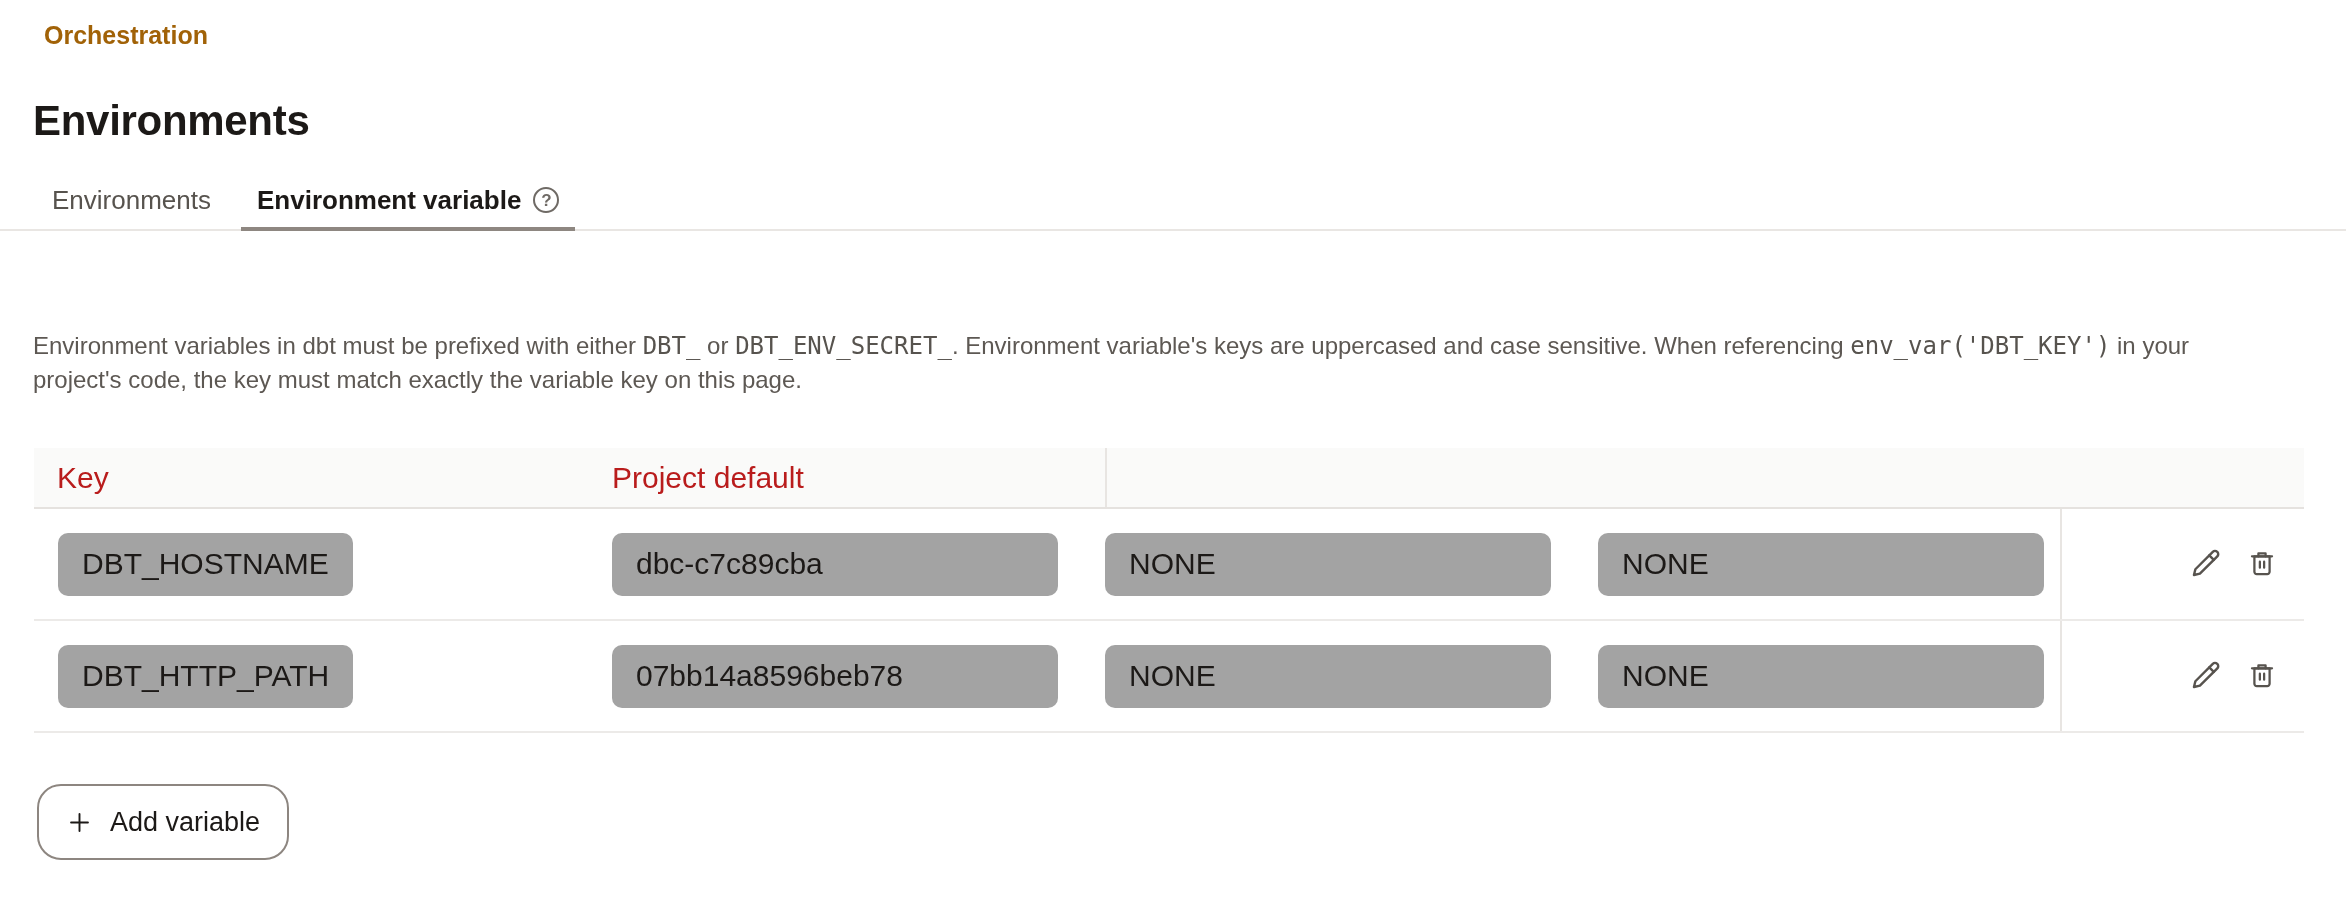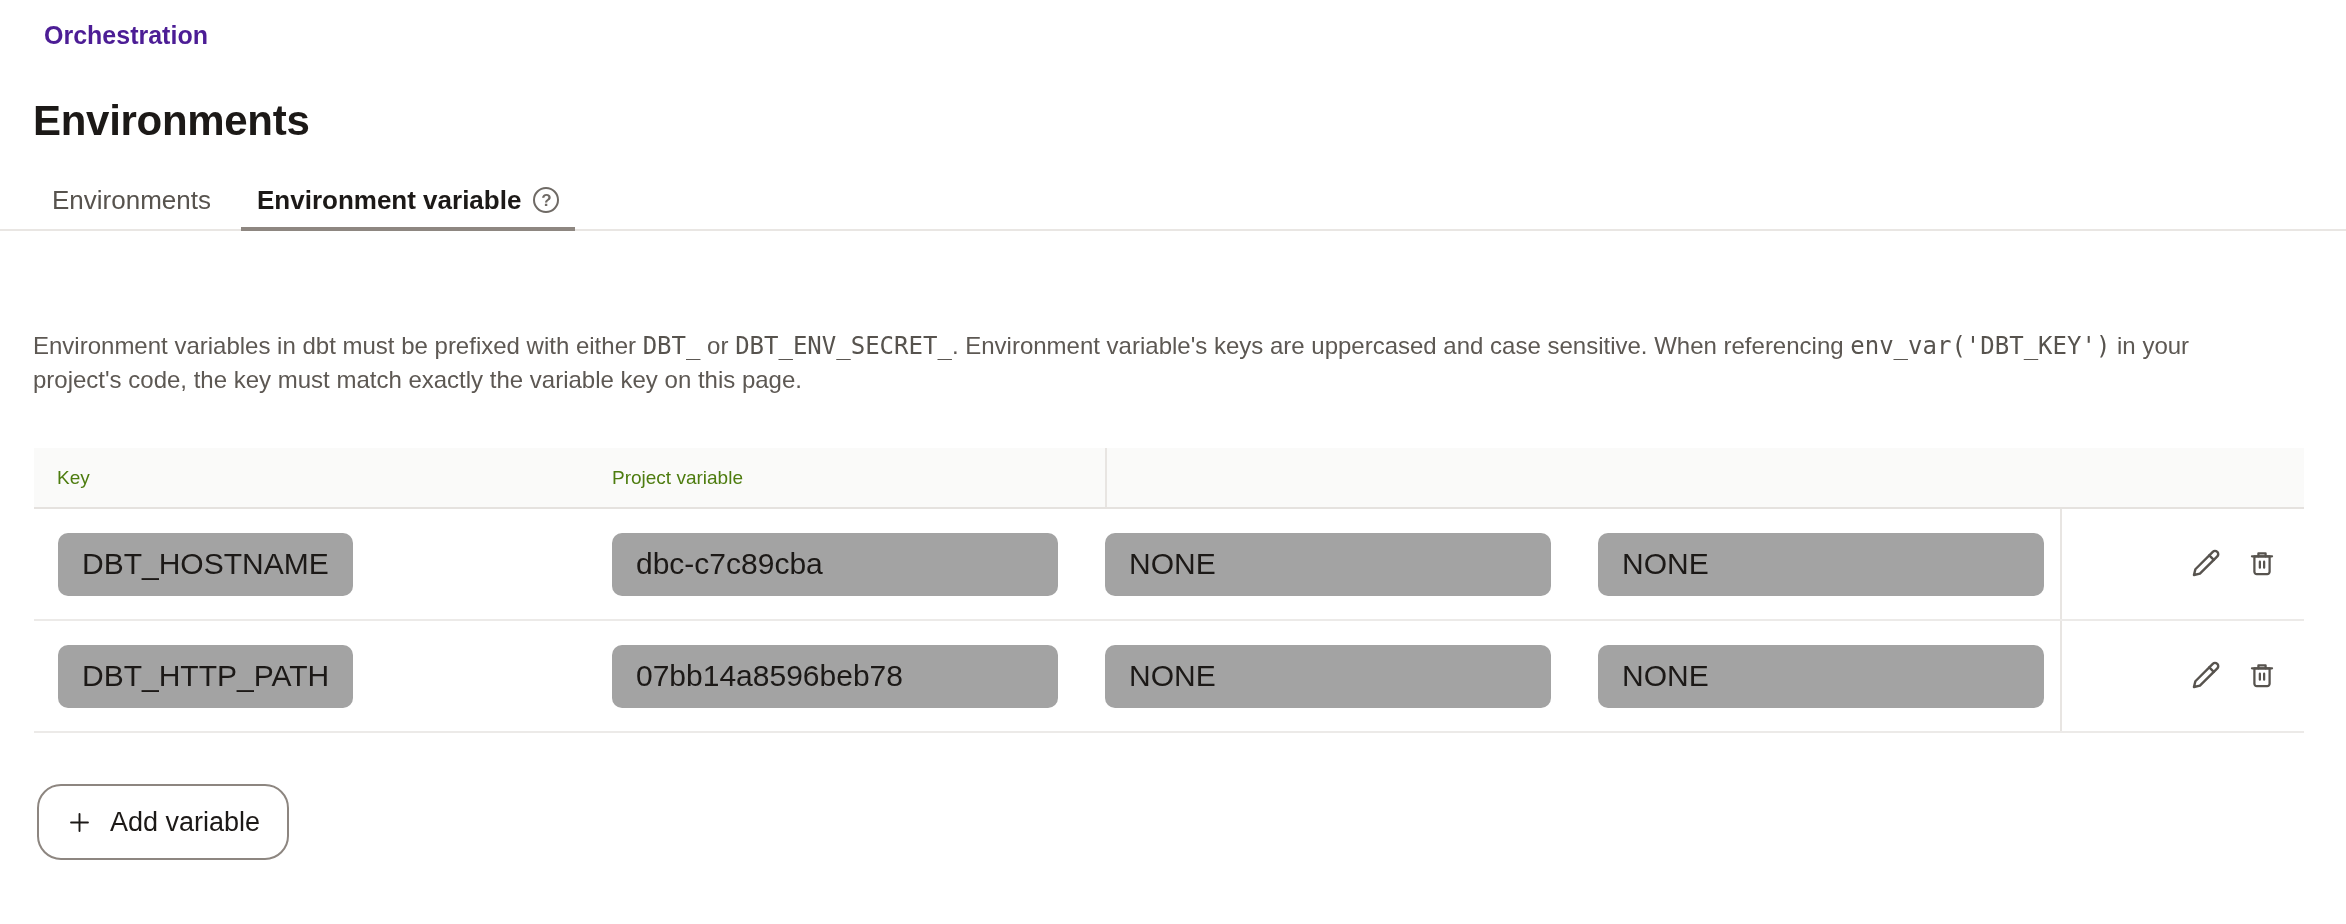--- a/index.html
+++ b/index.html
@@ -7,21 +7,21 @@
     margin: 0; padding: 0;
     width: 2346px; height: 924px;
     background: #ffffff;
     font-family: "Liberation Sans", sans-serif;
     color: #1c1917;
     overflow: hidden;
   }
   .breadcrumb {
     padding: 22px 0 0 44px;
     font-size: 25px; line-height: 26px;
-    font-weight: 600; color: #4c1d95;
+    font-weight: 600; color: #a16207;
   }
   h1.page-title {
     margin: 49px 0 0 33px;
     font-size: 42px; line-height: 48px;
     font-weight: 700; letter-spacing: -0.3px;
     color: #1c1917;
   }
   .tabbar {
     margin-top: 26px;
     border-bottom: 2px solid #e9e6e3;
@@ -60,21 +60,21 @@
   .env-table { margin: 52px 0 0 34px; width: 2270px; }
   .thead, .tr {
     display: grid;
     grid-template-columns: 578px 493px 493px 462px 244px;
     align-items: center;
   }
   .thead {
     height: 61px;
     background: #fafaf9;
     border-bottom: 2px solid #e5e2df;
-    font-size: 19px; font-weight: 500; color: #4d7c0f;
+    font-size: 30px; font-weight: 500; color: #b91c1c;
   }
   .thead .th:first-child { padding-left: 23px; }
   .th.actions-col, .td.actions-col { border-left: 2px solid #e8e5e2; height: 100%; }
   .tr { height: 112px; border-bottom: 2px solid #eceae8; }
   .td { display: flex; align-items: center; height: 100%; }
   .td:first-child { padding-left: 24px; }
   .pill {
     display: inline-flex; align-items: center;
     height: 63px; padding: 0 24px;
     background: #a3a3a3; border-radius: 10px;
@@ -119,21 +119,21 @@
       <span class="help-badge">?</span>
     </div>
   </div>
 </div>
 
 <p class="description"><span>Environment variables in dbt must be prefixed with either </span><span class="code">DBT_</span><span> or </span><span class="code">DBT_ENV_SECRET_</span><span>. Environment variable's keys are uppercased and case sensitive. When referencing </span><span class="code">env_var('DBT_KEY')</span><span> in your project's code, the key must match exactly the variable key on this page.</span></p>
 
 <div class="env-table">
   <div class="thead">
     <div class="th">Key</div>
-    <div class="th">Project variable</div>
+    <div class="th">Project default</div>
     <div class="th actions-col"></div>
   </div>
 
   <div class="tr">
     <div class="td">
       <span class="pill">DBT_HOSTNAME</span>
     </div>
     <div class="td">
       <span class="pill value">dbc-c7c89cba</span>
     </div>

